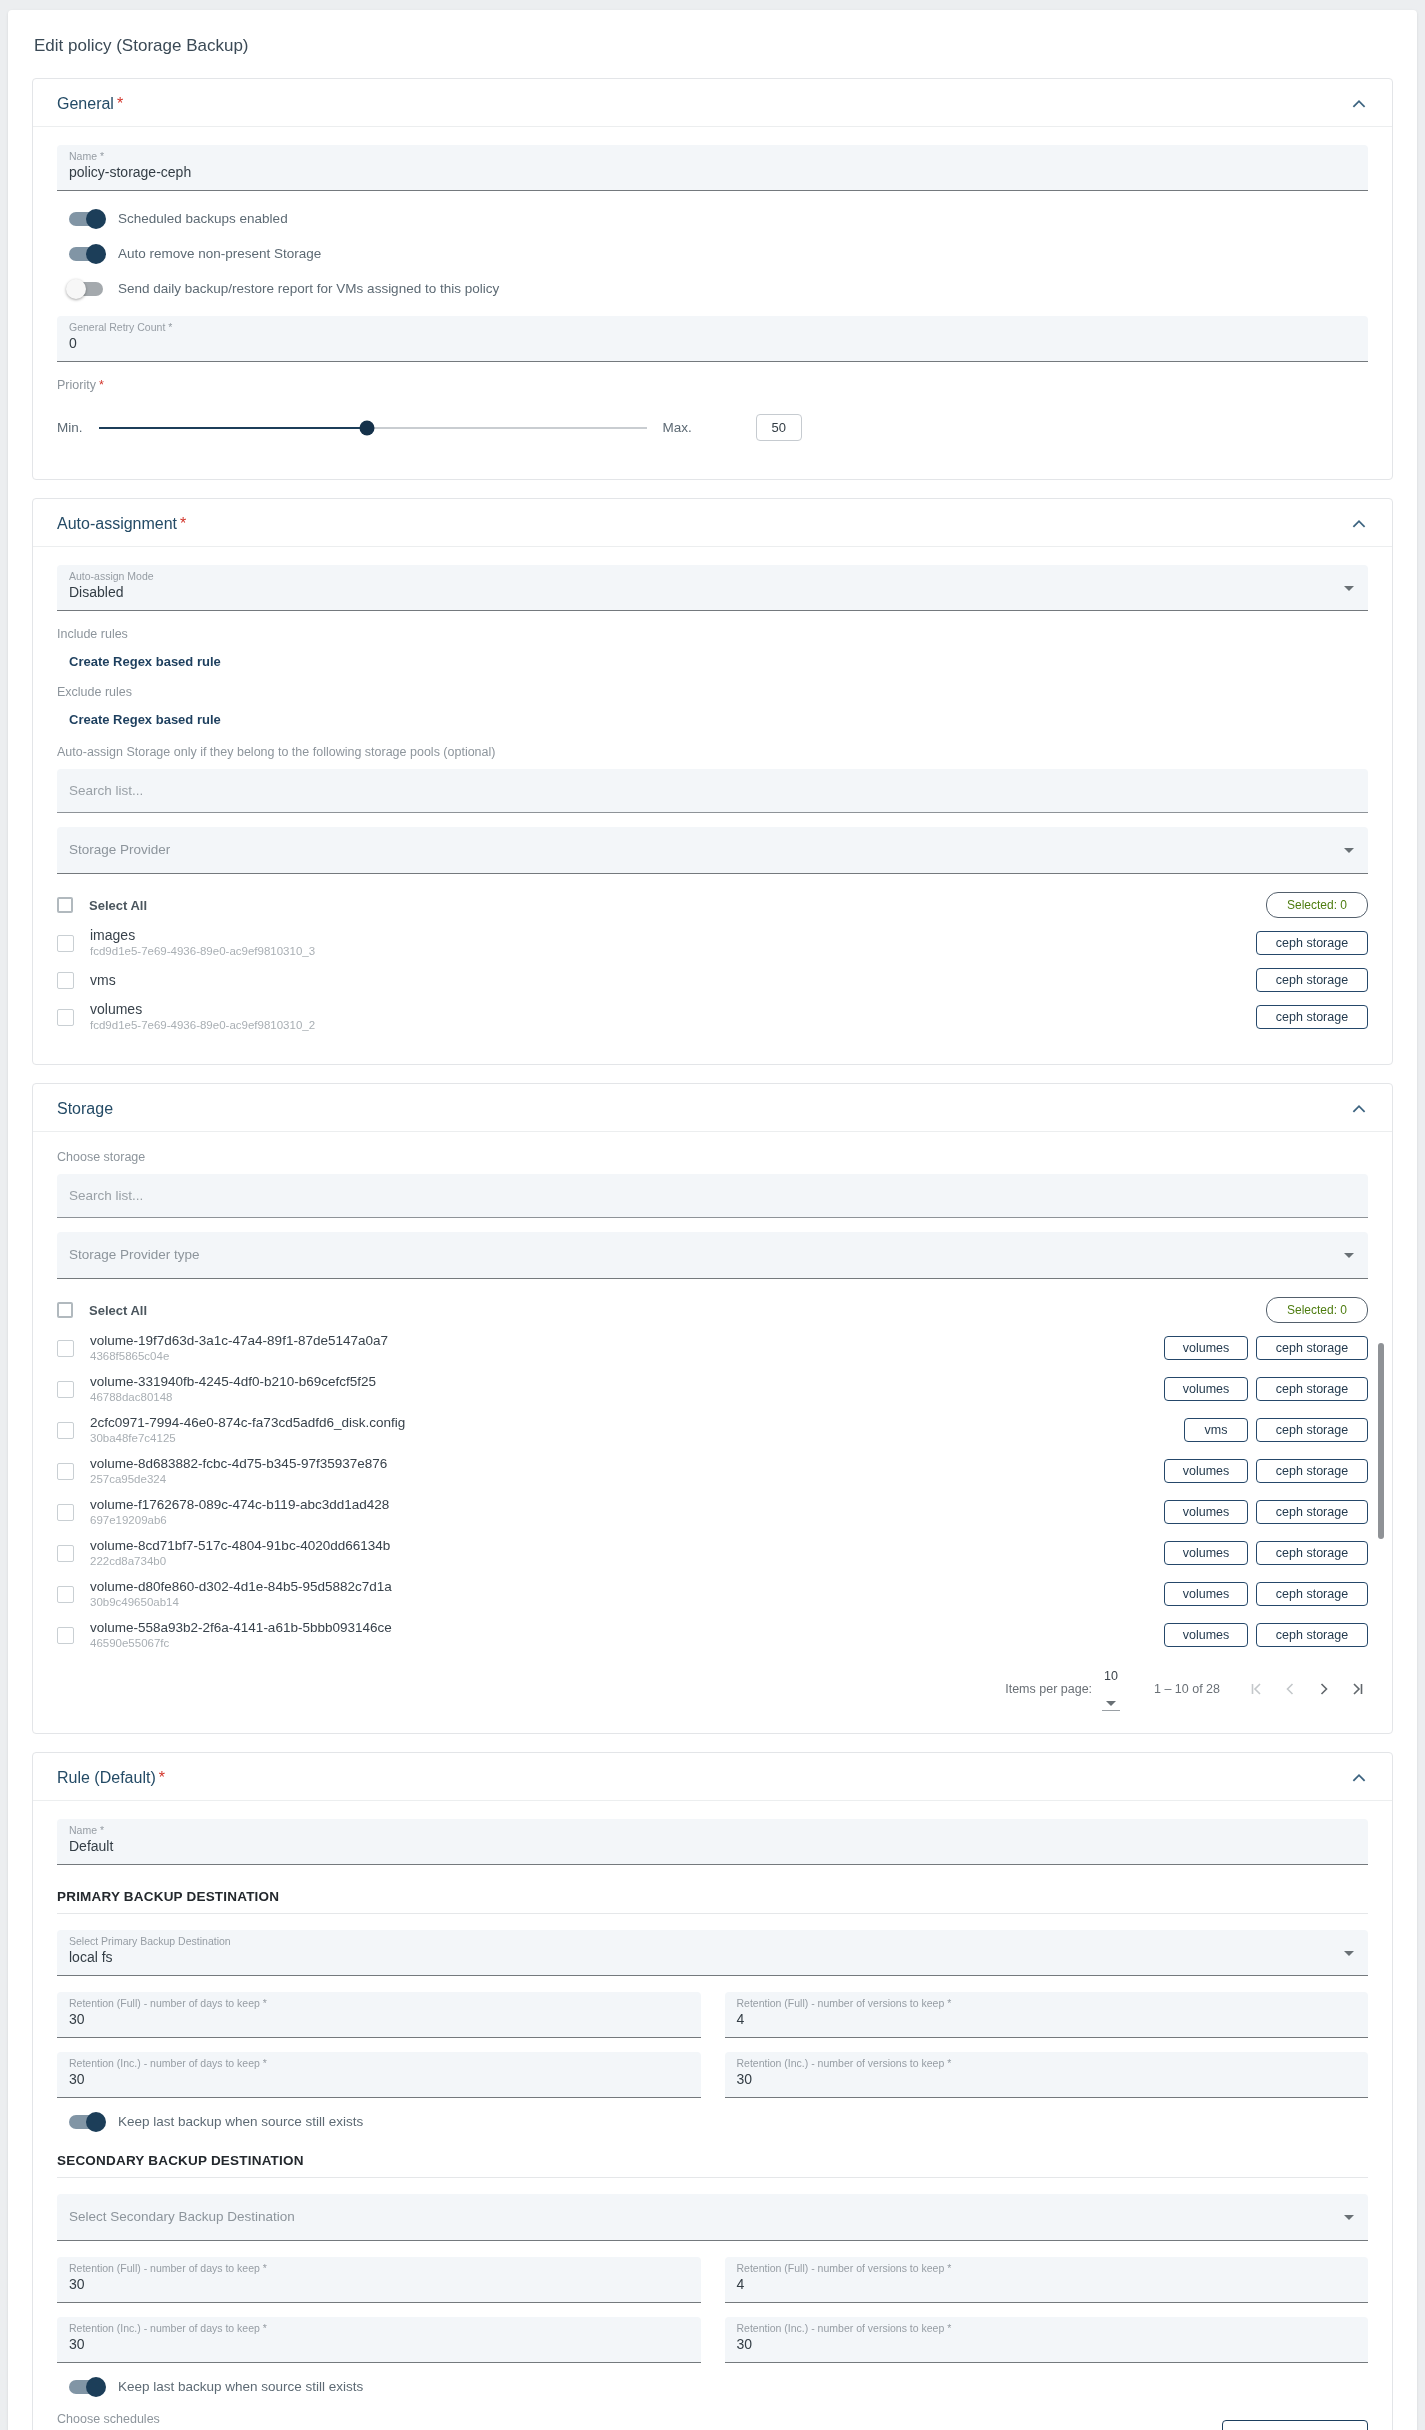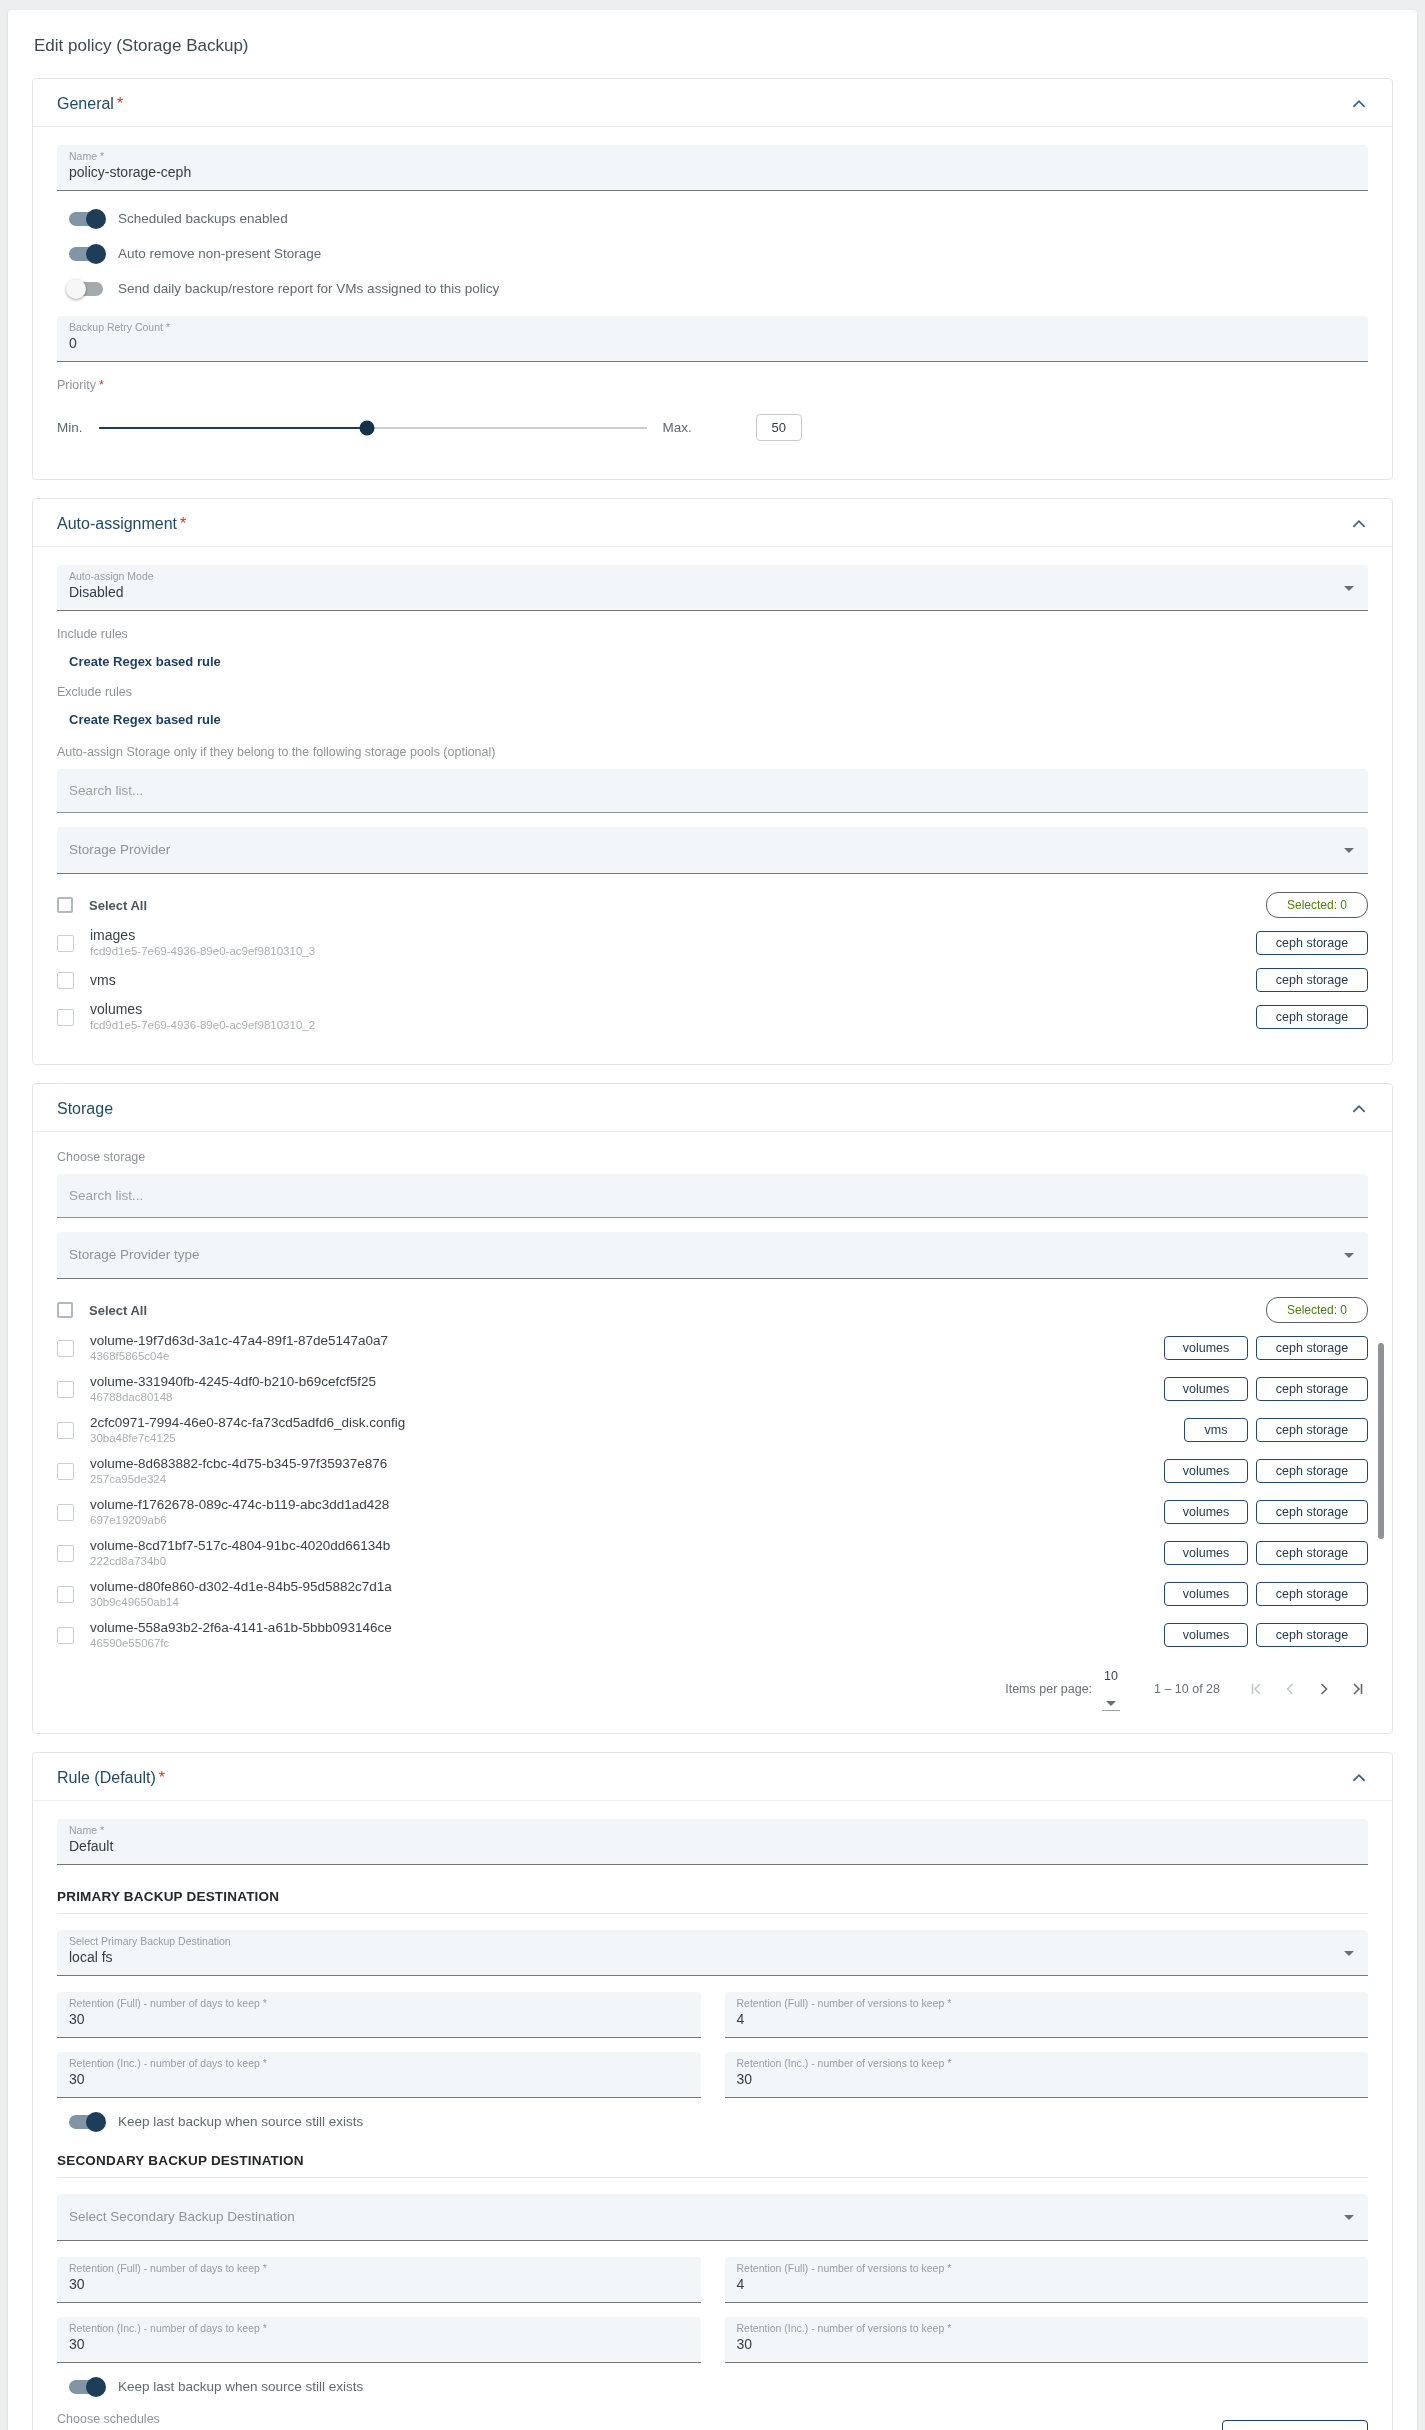--- a/index.html
+++ b/index.html
@@ -139,21 +139,21 @@
       <div class="toggle-row">
         <span class="switch on"></span>
         <span class="switch-label">Auto remove non-present Storage</span>
       </div>
       <div class="toggle-row">
         <span class="switch off"></span>
         <span class="switch-label">Send daily backup/restore report for VMs assigned to this policy</span>
       </div>
 
       <div class="field">
-        <div class="flabel">Backup Retry Count *</div>
+        <div class="flabel">General Retry Count *</div>
         <div class="fvalue">0</div>
       </div>
 
       <div class="priority-label"><span>Priority</span><span class="req">*</span></div>
       <div class="slider-row">
         <span class="minmax">Min.</span>
         <span class="slider-track">
           <span class="slider-fill"></span>
           <span class="slider-thumb"></span>
         </span>

